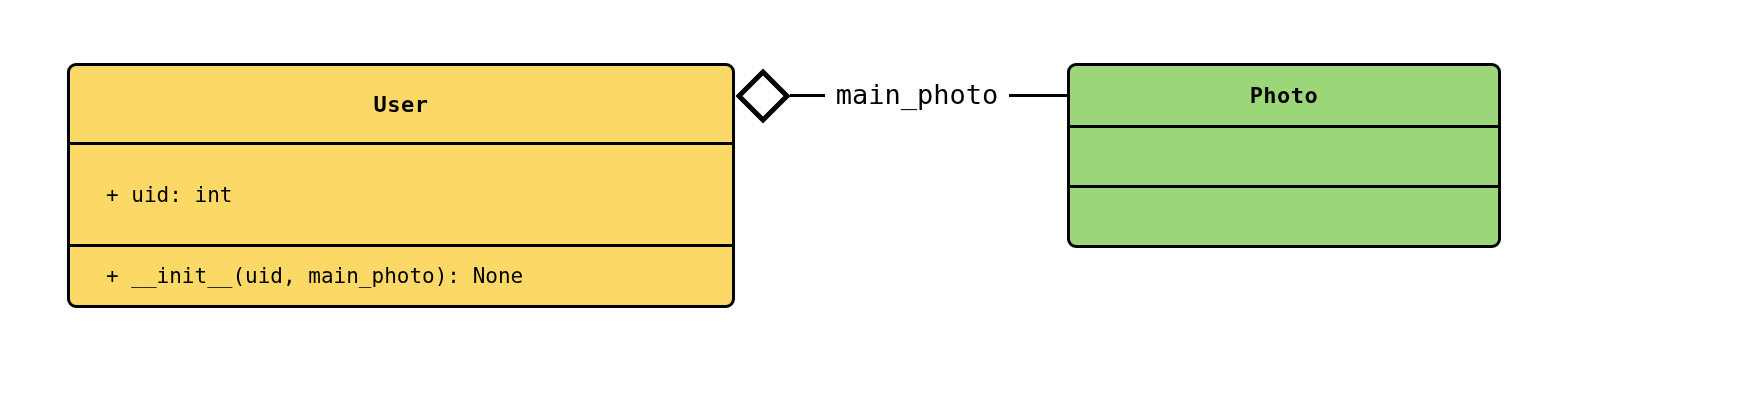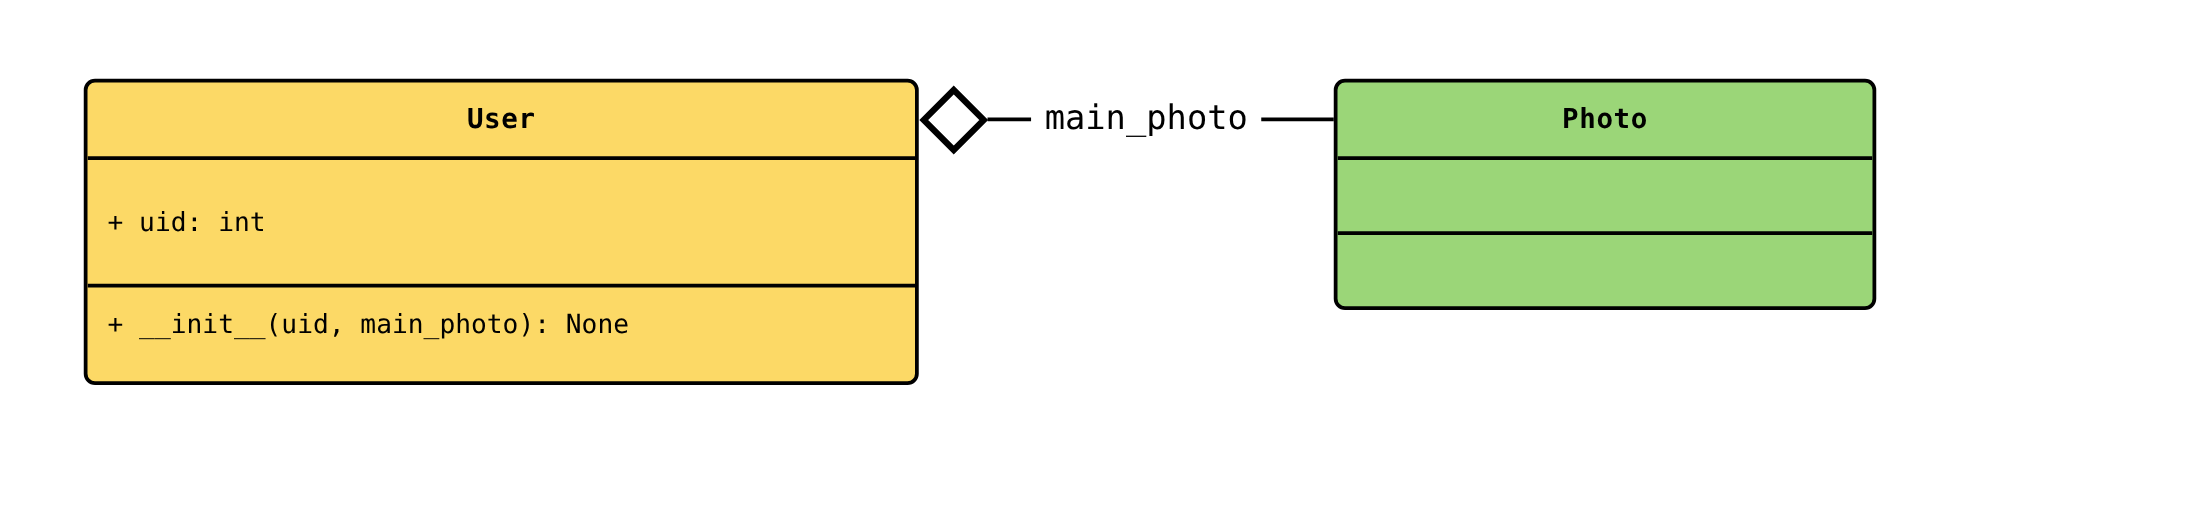--- a/index.html
+++ b/index.html
@@ -58,35 +58,36 @@
     flex-direction: column;
     justify-content: center;
     padding: 0 16px;
   }
 
   .uml-member {
     font-size: 21px;
     line-height: 30px;
     color: #000000;
     white-space: pre;
+    margin-left: 20px;
   }
 
   .uml-member b {
     font-weight: bold;
   }
 
   
   #class-user {
     left: 67px;
     top: 63px;
     width: 668px;
     height: 245px;
     background: #fcd966;
   }
-  #class-user .comp-title   { height: 59px; }
+  #class-user .comp-title   { height: 76px; }
   #class-user .comp-attrs   { height: 102px; }
   #class-user .comp-methods { height: 61px; }
 
   
   #class-photo {
     left: 1067px;
     top: 63px;
     width: 434px;
     height: 185px;
     background: #9bd678;

